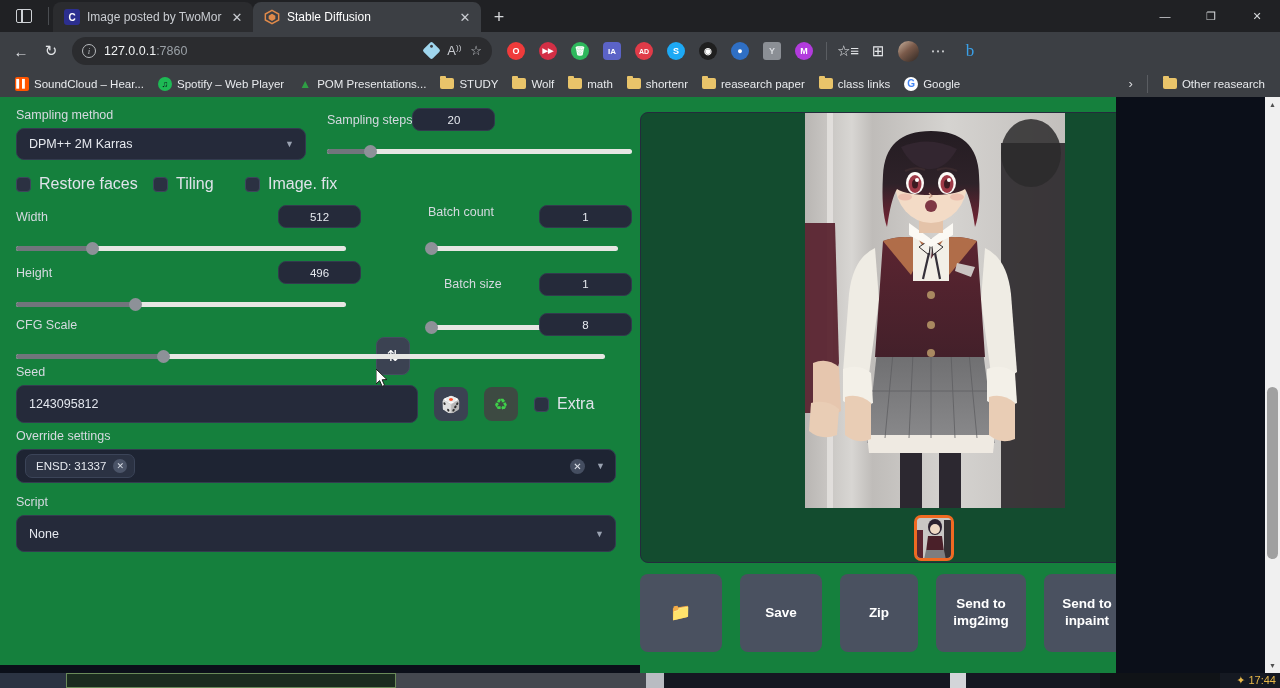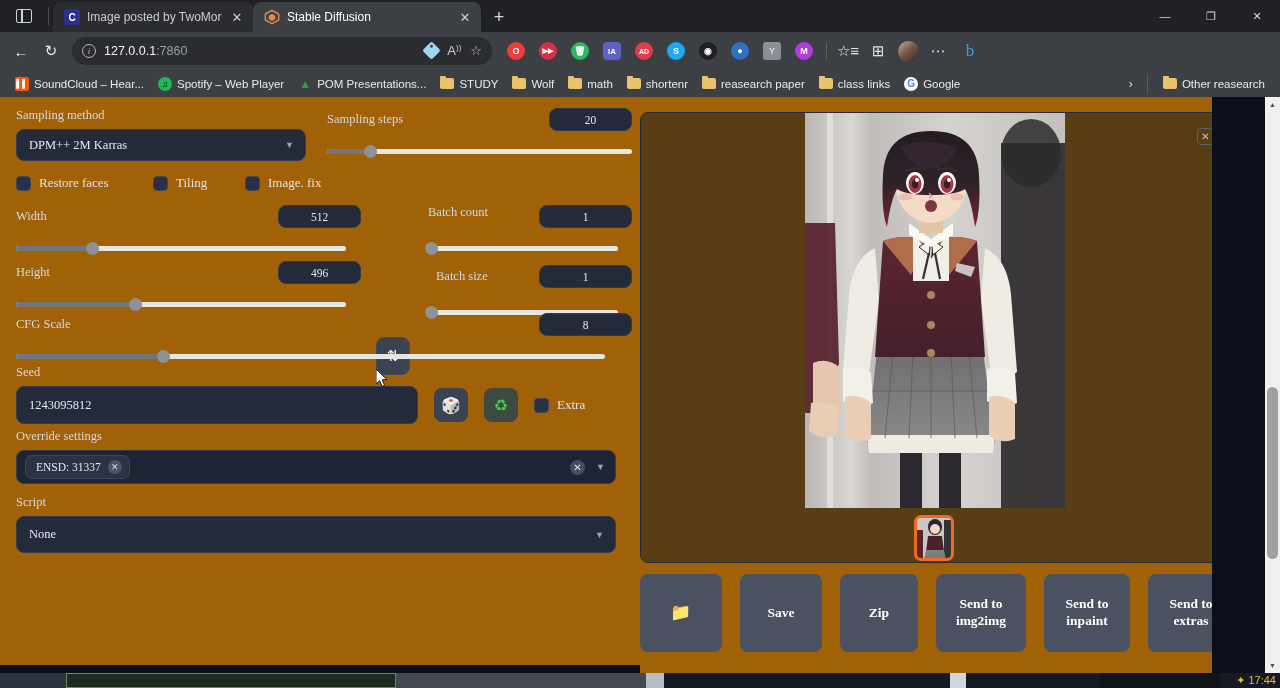--- a/index.html
+++ b/index.html
@@ -98,22 +98,22 @@
     justify-content:center; font-size:11px; border-radius:2px;}
   .folder-ico { width:14px; height:11px; background:#e9c46a; border-radius:1.5px 2px 2px 2px;
     position:relative; }
   .folder-ico::before { content:""; position:absolute; left:0; top:-2.5px; width:6px; height:3px;
     background:#e9c46a; border-radius:1px 1px 0 0; }
   .bm-right { margin-left:auto; display:flex; align-items:center; gap:2px; }
   .chev { color:#d8dadd; font-size:13px; padding:2px 6px;}
 
   
   .page {
-    position:absolute; left:0; top:97px; width:1212px; height:576px;
-    background:#a16207; overflow:hidden;font-family:Liberation Serif, serif;
+    position:absolute; left:0; top:97px; width:1116px; height:576px;
+    background:#15803d; overflow:hidden;
   }
   .page-inner { position:absolute; left:0; top:0; width:1264px; height:576px; }
 
   .left-col { position:absolute; left:16px; top:0; width:616px; }
   .right-col { position:absolute; left:640px; top:0; width:600px; }
 
   .lbl { font-size:12.5px; color:#d5d9e0; margin-bottom:6px; display:block; }
 
   .numbox {
     background:#252a3a; border:1px solid #323a4d; border-radius:8px;
@@ -131,21 +131,21 @@
   .dropdown {
     background:#252a3a; border:1px solid #333b4f; border-radius:8px;
     height:32px; display:flex; align-items:center; padding:0 12px;
     font-size:12.5px; color:#e6e9ef; position:relative;
   }
   .dropdown .caret { position:absolute; right:11px; color:#9aa2b1; font-size:9px; }
 
   .chk { width:15px; height:15px; border-radius:4px; background:#2b3142;
     border:1px solid #3d465c; flex:0 0 15px; }
   .chkrow { display:flex; align-items:center; gap:8px; }
-  .chkrow span { font-size:13px; color:#dfe3ea; }
+  .chkrow span { font-size:16px; color:#dfe3ea; }
 
   .swapbtn {
     width:34px; height:38px; background:#3b4252; border:1px solid #454d60;
     border-radius:8px; display:flex; align-items:center; justify-content:center;
     color:#fff; font-size:15px;
   }
 
   .textinput {
     background:#252a3a; border:1px solid #333b4f; border-radius:8px;
     height:38px; display:flex; align-items:center; padding:0 12px;
@@ -394,21 +394,21 @@
 
         <div style="position:absolute;left:0;top:11px;width:290px">
           <span class="lbl">Sampling method</span>
           <div class="dropdown">
             <span>DPM++ 2M Karras</span>
             <span class="caret">▼</span>
           </div>
         </div>
 
         <div style="position:absolute;left:311px;top:11px;width:305px">
-          <div style="display:flex;align-items:center;justify-content:space-between">
+          <div style="display:flex;align-items:center;">
             <span class="lbl" style="margin:0">Sampling steps</span>
             <div class="numbox" style="width:83px">20</div>
           </div>
           <div class="slider" style="margin-top:13px">
             <div class="track"></div>
               <div class="fill" style="width:14%"></div>
             <div class="knob" style="left:calc(14% - 6px)"></div>
           </div>
         </div>
 
@@ -462,21 +462,21 @@
           </div>
           <div class="slider" style="margin-top:13px;width:190px">
             <div class="track"></div>
               <div class="fill" style="width:1%"></div>
             <div class="knob" style="left:-3px"></div>
           </div>
         </div>
 
         <div style="position:absolute;left:412px;top:164px;width:204px">
           <div style="display:flex;align-items:center;justify-content:space-between">
-            <span class="lbl" style="margin:8px">Batch size</span>
+            <span class="lbl" style="margin:16px">Batch size</span>
             <div class="numbox" style="width:93px">1</div>
           </div>
           <div class="slider" style="margin-top:13px;width:190px">
             <div class="track"></div>
               <div class="fill" style="width:1%"></div>
             <div class="knob" style="left:-3px"></div>
           </div>
         </div>
 
         <div style="position:absolute;left:0;top:216px;width:616px">

